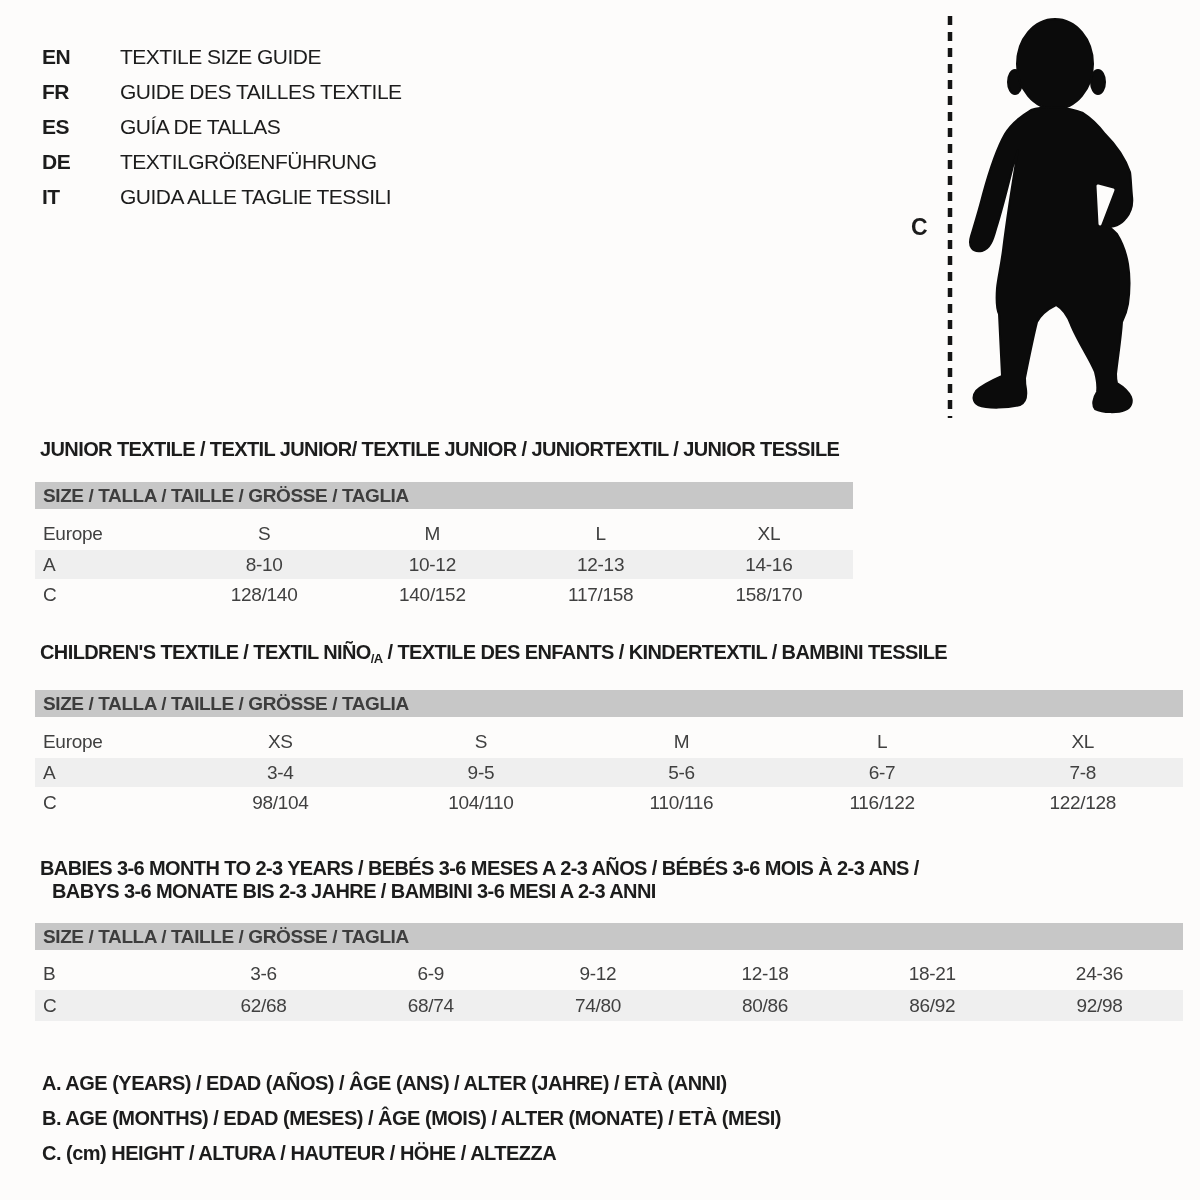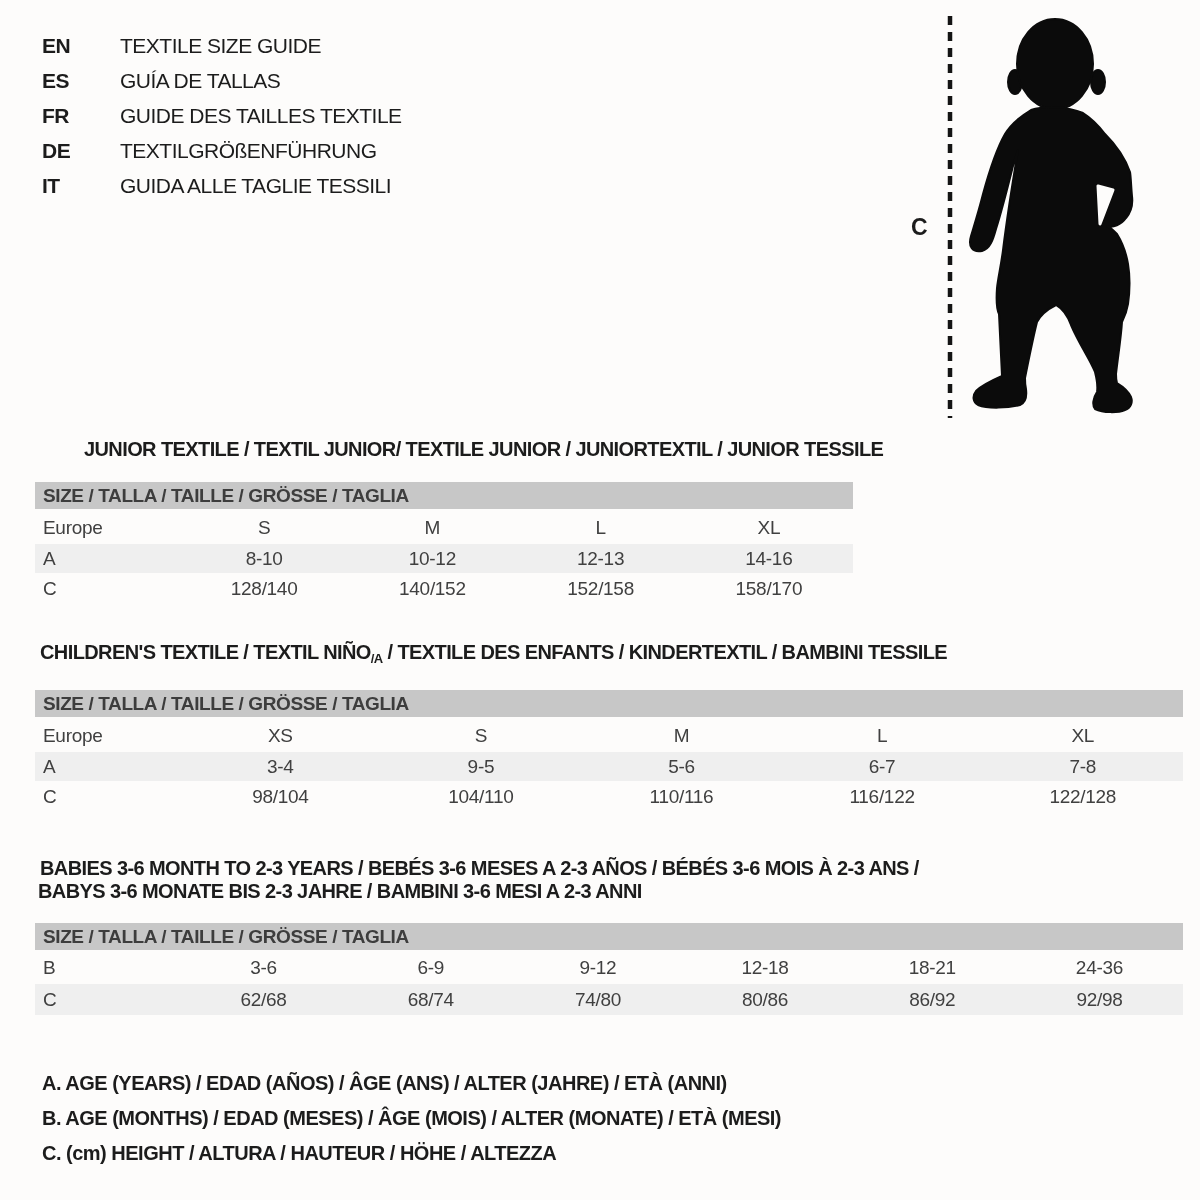--- a/index.html
+++ b/index.html
@@ -8,39 +8,39 @@
     background:#fdfcfb;
     font-family:"Liberation Sans","DejaVu Sans",sans-serif;
     color:#1c1c1c;
     position:relative;
     overflow:hidden;
   }
   .abs{position:absolute;}
 
   
   .lang-list{left:42px;top:34px;}
-  .lang-row{display:flex;height:35px;align-items:flex-start;}
+  .lang-row{display:flex;height:35px;align-items:flex-end;}
   .lang-code{width:78px;font-size:21px;font-weight:700;letter-spacing:-0.5px;}
   .lang-title{font-size:21px;font-weight:400;letter-spacing:-0.5px;}
 
   
   .measure-line{left:946px;top:16px;width:8px;height:402px;}
   .measure-label{left:911px;top:214px;font-size:23px;font-weight:700;}
   .silhouette{left:955px;top:14px;width:190px;height:402px;}
 
   
   .section-title{font-size:20px;font-weight:700;letter-spacing:-0.6px;white-space:nowrap;}
   .subscript{font-size:13px;vertical-align:-4px;font-weight:700;}
 
   
   .size-table{left:35px;}
   .size-bar{
     height:27px;line-height:27px;background:#c7c7c7;color:#3d3d3d;
     font-size:19px;font-weight:700;letter-spacing:-0.4px;
-    padding-left:8px;box-sizing:border-box;margin-bottom:2px;
+    padding-left:8px;box-sizing:border-box;margin-bottom:8px;
   }
   .trow{display:grid;align-items:center;}
   .cols4{grid-template-columns:145px repeat(4,1fr);}
   .cols5{grid-template-columns:145px repeat(5,1fr);}
   .cols6{grid-template-columns:145px repeat(6,1fr);}
   .trow .cell{font-size:19px;letter-spacing:-0.3px;text-align:center;color:#404040;}
   .trow .cell.lbl{text-align:left;padding-left:8px;}
   .row-head{height:33px;}
   .row-a{height:29px;background:#efefef;}
   .row-b{height:32px;}
@@ -52,26 +52,26 @@
 </style>
 </head>
 <body>
 
 <div class="abs lang-list">
   <div class="lang-row">
     <span class="lang-code">EN</span>
     <span class="lang-title">TEXTILE SIZE GUIDE</span>
   </div>
   <div class="lang-row">
+    <span class="lang-code">FR</span>
+    <span class="lang-title">GUIDE DES TAILLES TEXTILE</span>
+  </div>
+  <div class="lang-row">
     <span class="lang-code">ES</span>
     <span class="lang-title">GUÍA DE TALLAS</span>
-  </div>
-  <div class="lang-row">
-    <span class="lang-code">FR</span>
-    <span class="lang-title">GUIDE DES TAILLES TEXTILE</span>
   </div>
   <div class="lang-row">
     <span class="lang-code">DE</span>
     <span class="lang-title">TEXTILGRÖßENFÜHRUNG</span>
   </div>
   <div class="lang-row">
     <span class="lang-code">IT</span>
     <span class="lang-title">GUIDA ALLE TAGLIE TESSILI</span>
   </div>
 </div>
@@ -121,21 +121,21 @@
       C 158,214 166,211 171,204
       C 176,198 178,190 177,182
       C 176,172 176,164 175,158
       C 170,144 160,130 150,120
       C 144,112 136,104 128,99
       C 112,92 88,92 76,96 Z"></path>
   </g>
   <polygon points="143,172 145,210 158,176" fill="#fdfcfb" stroke="#fdfcfb" stroke-width="3" stroke-linejoin="round"></polygon>
 </svg>
 
-<div class="abs section-title" style="left:40px;top:438px;margin-left:44px;">JUNIOR TEXTILE / TEXTIL JUNIOR/ TEXTILE JUNIOR / JUNIORTEXTIL / JUNIOR TESSILE</div>
+<div class="abs section-title" style="left:40px;top:438px;">JUNIOR TEXTILE / TEXTIL JUNIOR/ TEXTILE JUNIOR / JUNIORTEXTIL / JUNIOR TESSILE</div>
 
 <div class="abs size-table" style="top:482px;width:818px;">
   <div class="size-bar">SIZE / TALLA / TAILLE / GRÖSSE / TAGLIA</div>
   <div class="trow cols4 row-head">
     <div class="cell lbl">Europe</div>
     <div class="cell">S</div>
     <div class="cell">M</div>
     <div class="cell">L</div>
     <div class="cell">XL</div>
   </div>
@@ -143,21 +143,21 @@
     <div class="cell lbl">A</div>
     <div class="cell">8-10</div>
     <div class="cell">10-12</div>
     <div class="cell">12-13</div>
     <div class="cell">14-16</div>
   </div>
   <div class="trow cols4 row-c">
     <div class="cell lbl">C</div>
     <div class="cell">128/140</div>
     <div class="cell">140/152</div>
-    <div class="cell">152/158</div>
+    <div class="cell">117/158</div>
     <div class="cell">158/170</div>
   </div>
 </div>
 
 <div class="abs section-title" style="left:40px;top:641px;"><span>CHILDREN'S TEXTILE / TEXTIL NIÑO</span><span class="subscript">/A</span><span> / TEXTILE DES ENFANTS / KINDERTEXTIL / BAMBINI TESSILE</span></div>
 
 <div class="abs size-table" style="top:690px;width:1148px;">
   <div class="size-bar">SIZE / TALLA / TAILLE / GRÖSSE / TAGLIA</div>
   <div class="trow cols5 row-head">
     <div class="cell lbl">Europe</div>
@@ -179,21 +179,21 @@
     <div class="cell lbl">C</div>
     <div class="cell">98/104</div>
     <div class="cell">104/110</div>
     <div class="cell">110/116</div>
     <div class="cell">116/122</div>
     <div class="cell">122/128</div>
   </div>
 </div>
 
 <div class="abs section-title" style="left:40px;top:845px;margin-top:12px;">BABIES 3-6 MONTH TO 2-3 YEARS / BEBÉS 3-6 MESES A 2-3 AÑOS / BÉBÉS 3-6 MOIS À 2-3 ANS /</div>
-<div class="abs section-title" style="left:38px;top:880px;text-align:center;">BABYS 3-6 MONATE BIS 2-3 JAHRE / BAMBINI 3-6 MESI A 2-3 ANNI</div>
+<div class="abs section-title" style="left:52px;top:880px;text-align:center;">BABYS 3-6 MONATE BIS 2-3 JAHRE / BAMBINI 3-6 MESI A 2-3 ANNI</div>
 
 <div class="abs size-table" style="top:923px;width:1148px;">
   <div class="size-bar">SIZE / TALLA / TAILLE / GRÖSSE / TAGLIA</div>
   <div class="trow cols6 row-b">
     <div class="cell lbl">B</div>
     <div class="cell">3-6</div>
     <div class="cell">6-9</div>
     <div class="cell">9-12</div>
     <div class="cell">12-18</div>
     <div class="cell">18-21</div>

